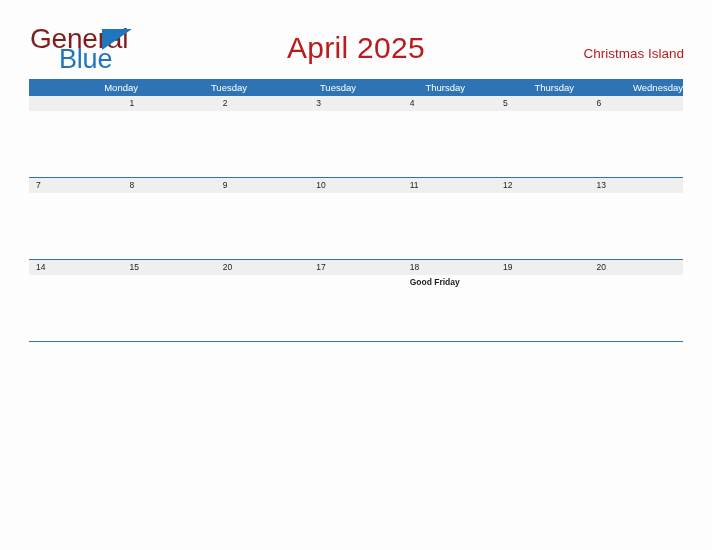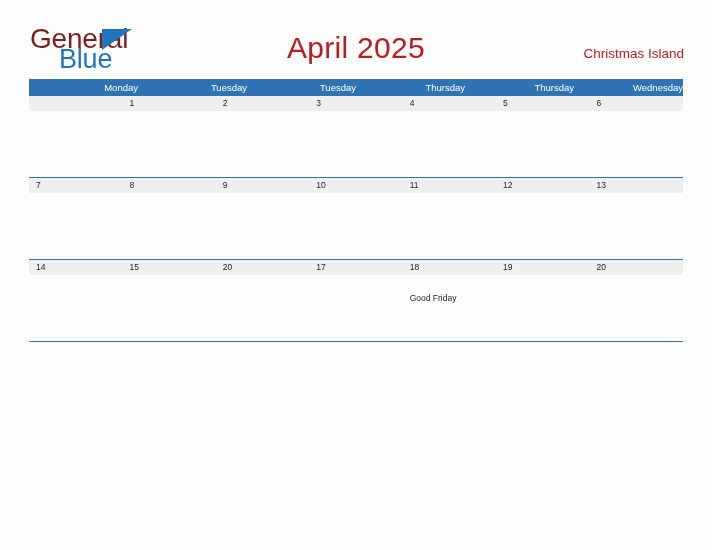--- a/index.html
+++ b/index.html
@@ -131,23 +131,24 @@
     display: flex;
     width: 100%;
     background: #fdfdfd;
     height: 66px;
   }
   .event-cell {
     flex: 1 1 0;
     font-size: 8.5px;
     color: #1d1d1d;
     padding-left: 7px;
-    padding-top: 18px;
+    padding-top: 2px;
     box-sizing: border-box;
     line-height: 11px;
+    font-weight: bold;
   }
 </style>
 </head>
 <body>
 
 <div class="page">
 
   <div class="top-bar">
 
     <div class="logo">

